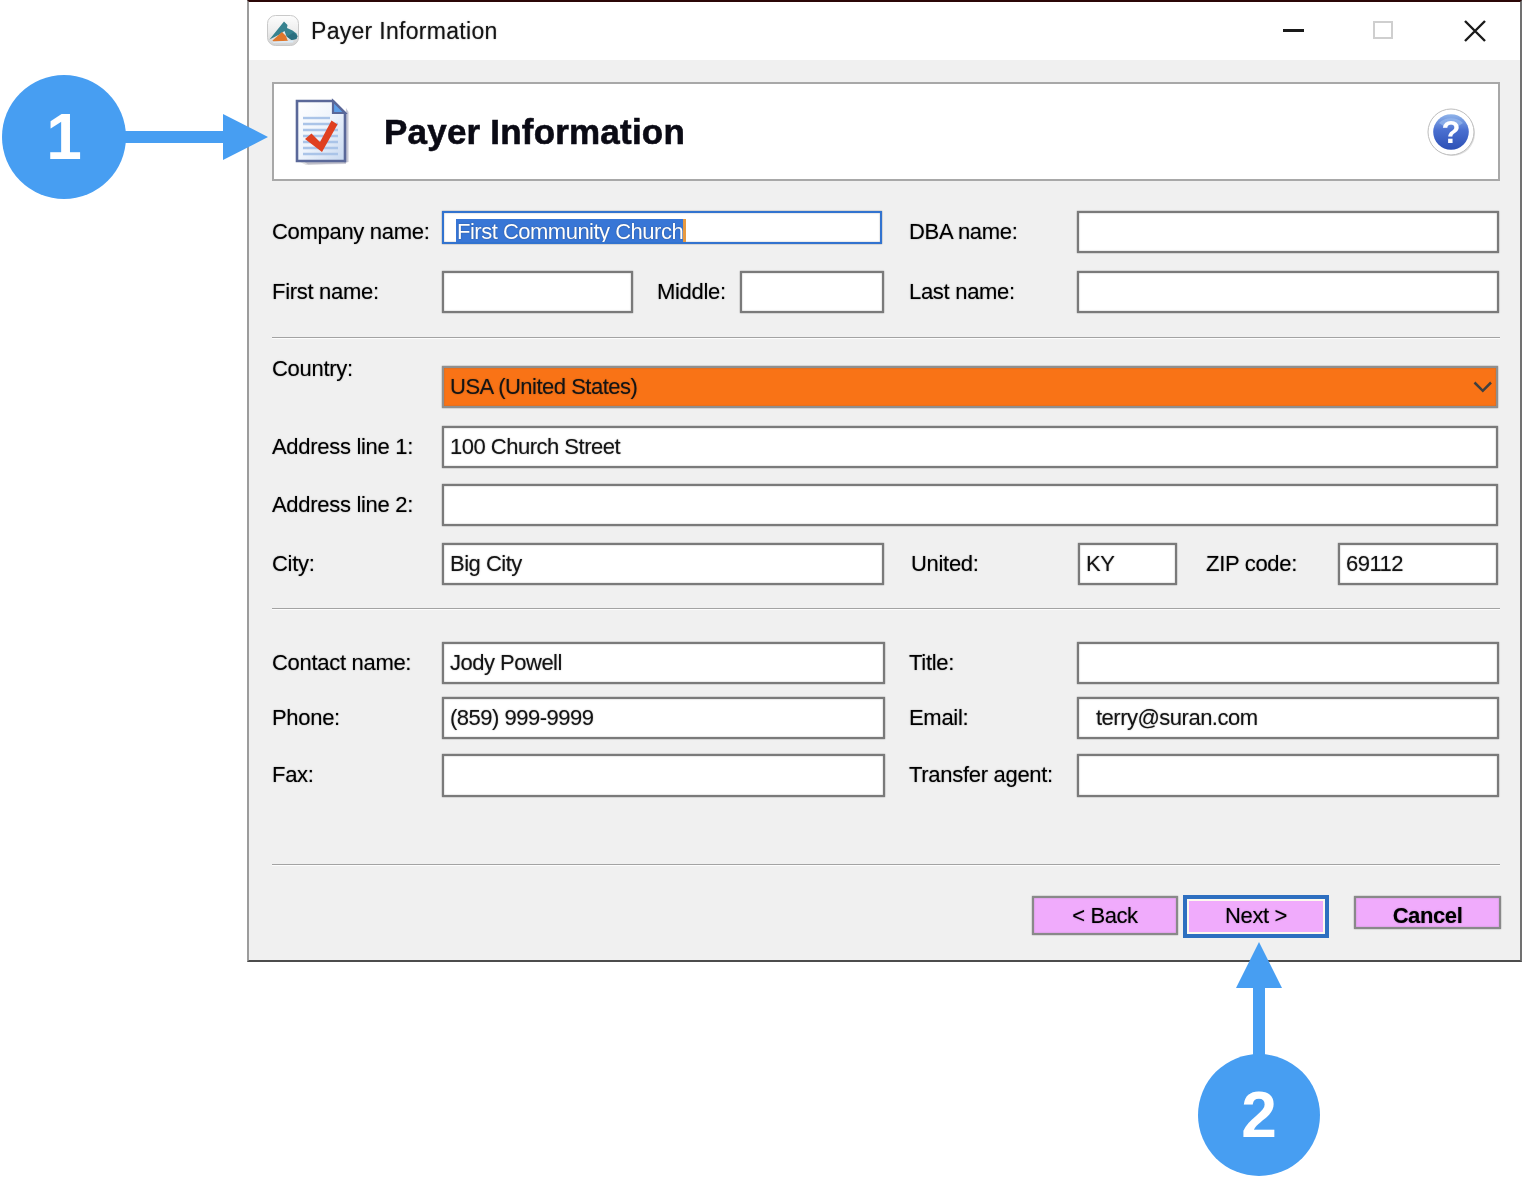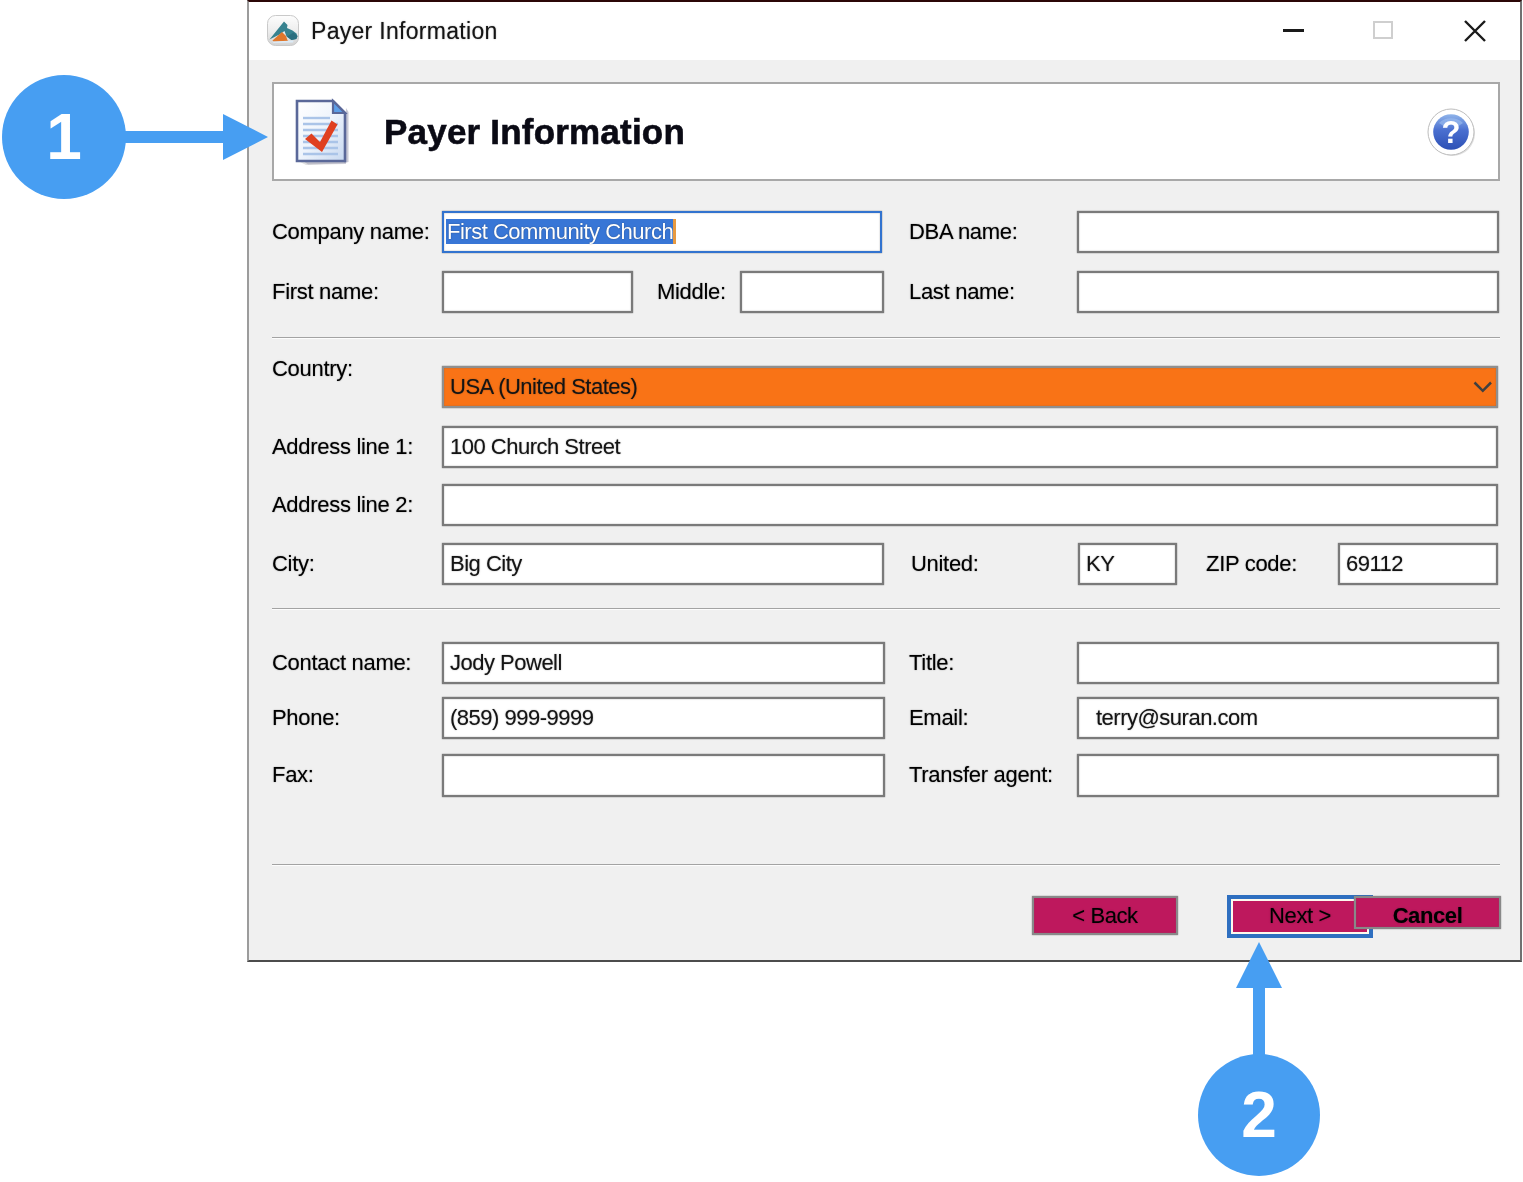--- a/index.html
+++ b/index.html
@@ -22,21 +22,21 @@
   #hdrtitle { left:384px; top:112px; font-size:35px; font-weight:bold; color:#0a0a14;
     letter-spacing:0.2px; -webkit-text-stroke:0.6px #0a0a14; }
   
   .lb { font-size:22px; letter-spacing:-0.3px; color:#000; text-shadow:0 0 1.3px rgba(20,20,20,0.55); height:42px; line-height:42px; white-space:nowrap; }
   
   .fd { background:#fff; border:2px solid #7a7a7a; font-size:22px; letter-spacing:-0.5px; color:#141414;
     text-shadow:0 0 1.3px rgba(20,20,20,0.5); box-shadow:0 0 1.2px rgba(100,100,100,0.9), inset 0 0 1.2px rgba(100,100,100,0.9);
     line-height:38px; padding-left:6px; white-space:nowrap; overflow:hidden; }
   .sep { height:2px; border-top:1px solid #a3a3a3; border-bottom:1px solid #fdfdfd; }
   
-  .btn { background:#be185d; border:2px solid #898989; font-size:22px; letter-spacing:-0.4px; color:#000;
+  .btn { background:#f0abfc; border:2px solid #898989; font-size:22px; letter-spacing:-0.4px; color:#000;
     text-shadow:0 0 1.3px rgba(20,20,20,0.5); box-shadow:0 0 1.2px rgba(110,110,110,0.8), inset 0 0 1.2px rgba(110,110,110,0.8);
     text-align:center; }
   
   .ann { background:#479ef2; border-radius:50%; color:#fff; font-weight:bold;
     font-size:64px; text-align:center; }
 </style>
 </head>
 <body>
 <div id="winwrap" style="position:absolute; left:0; top:0; width:1523px; height:1182px;">
 <div class="abs" id="win"></div>
@@ -103,21 +103,21 @@
     </linearGradient>
   </defs>
   <circle cx="26.5" cy="26.5" r="22.5" fill="#000000" opacity="0.12"></circle>
   <circle cx="25" cy="25" r="23" fill="#ffffff" stroke="#bdbdbd" stroke-width="1"></circle>
   <circle cx="25" cy="25" r="17.8" fill="url(#hg)"></circle>
   <path d="M13 16 A 14.5 11 0 0 1 37 16 L31 20 A 7.5 6 0 0 0 19 20 Z" fill="#9fc0f0" opacity="0.6"></path>
   <text x="25" y="35.5" font-size="31" font-weight="bold" fill="#ffffff" text-anchor="middle" font-family="Liberation Sans, sans-serif">?</text>
 </svg>
 
 <div class="abs lb" style="left:272px; top:211px;">Company name:</div>
-<div class="abs fd" style="left:442px; top:211px; width:440px; height:42px; border-color:#3273cf; padding-left:2px;"><span style="background:#3876d6; color:#fff; padding:0 0 0 1px;">First Community Church</span><span style="display:inline-block; vertical-align:middle; width:3px; height:25px; background:#e89a40; margin-top:-3px;"></span></div>
+<div class="abs fd" style="left:442px; top:211px; width:440px; height:33px; border-color:#3273cf; padding-left:12px;"><span style="background:#3876d6; color:#fff; padding:0 0 0 1px;">First Community Church</span><span style="display:inline-block; vertical-align:middle; width:3px; height:25px; background:#e89a40; margin-top:-3px;"></span></div>
 <div class="abs lb" style="left:909px; top:211px;">DBA name:</div>
 <div class="abs fd" style="left:1077px; top:211px; width:422px; height:42px;"></div>
 
 <div class="abs lb" style="left:272px; top:271px;">First name:</div>
 <div class="abs fd" style="left:442px; top:271px; width:191px; height:42px;"></div>
 <div class="abs lb" style="left:657px; top:271px;">Middle:</div>
 <div class="abs fd" style="left:740px; top:271px; width:144px; height:42px;"></div>
 <div class="abs lb" style="left:909px; top:271px;">Last name:</div>
 <div class="abs fd" style="left:1077px; top:271px; width:422px; height:42px;"></div>
 
@@ -154,21 +154,21 @@
 <div class="abs fd" style="left:1077px; top:697px; width:422px; height:42px; padding-left:17px;">terry@suran.com</div>
 
 <div class="abs lb" style="left:272px; top:754px;">Fax:</div>
 <div class="abs fd" style="left:442px; top:754px; width:443px; height:43px;"></div>
 <div class="abs lb" style="left:909px; top:754px;">Transfer agent:</div>
 <div class="abs fd" style="left:1077px; top:754px; width:422px; height:43px;"></div>
 
 <div class="abs sep" style="left:272px; top:864px; width:1228px;"></div>
 
 <div class="abs btn" style="left:1032px; top:896px; width:146px; height:39px; line-height:35px;">&lt; Back</div>
-<div class="abs btn" style="left:1183px; top:895px; width:146px; height:43px; line-height:33px; border:4px solid #2e6fc0; box-shadow:inset 0 0 0 2px #fdf9ee;margin-left:44px;">Next &gt;</div>
+<div class="abs btn" style="left:1183px; top:895px; width:146px; height:43px; line-height:33px; border:4px solid #2e6fc0; box-shadow:inset 0 0 0 2px #fdf9ee;">Next &gt;</div>
 <div class="abs btn" style="left:1354px; top:896px; width:147px; height:33px; line-height:35px;font-weight:bold;">Cancel</div>
 
 </div>
 
 <div class="abs ann" style="left:2px; top:75px; width:124px; height:124px; line-height:124px;">1</div>
 <svg class="abs" style="left:120px; top:110px;" width="150" height="54" viewBox="0 0 150 54">
   <path d="M0 21 L103 21 L103 4 L148 27 L103 50 L103 33 L0 33 Z" fill="#479ef2"></path>
 </svg>
 
 <div class="abs ann" style="left:1198px; top:1054px; width:122px; height:122px; line-height:122px;">2</div>

